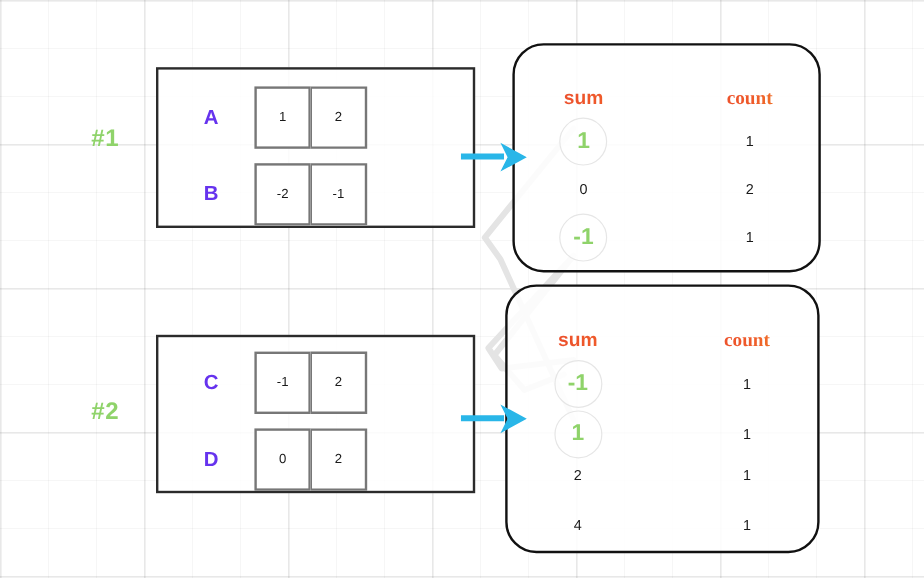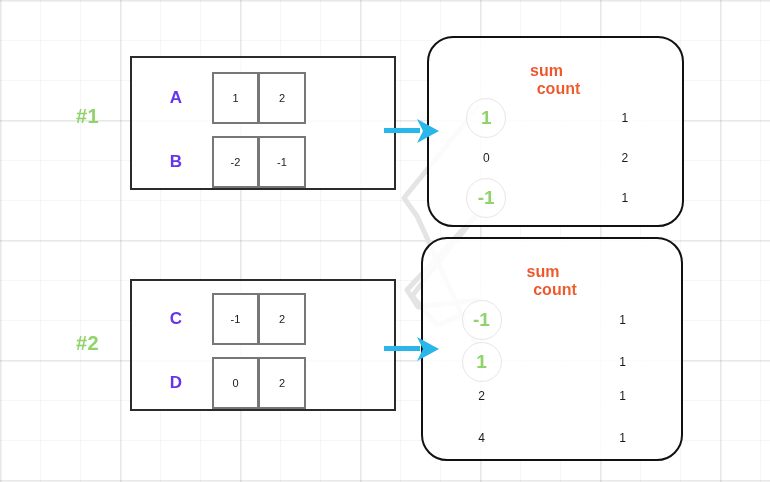--- a/index.html
+++ b/index.html
@@ -110,37 +110,36 @@
     border-radius: 26px;
     background: rgba(255,255,255,0.86);
     box-sizing: border-box;
     z-index: 4;
   }
   #panel-1 { left: 427px; top: 36px;  width: 257px; height: 191px; }
   #panel-2 { left: 421px; top: 237px; width: 262px; height: 224px; }
 
   .panel-head {
     position: absolute;
-    top: 24px;
+    top: 36px;
     width: 100%;
     display: flex;
-    flex-direction: column;
   }
   .panel-head .col {
     flex: 1;
     text-align: center;
     font-size: 16px;
     font-weight: bold;
     background: linear-gradient(100deg, #e8432e 0%, #ef5a2a 55%, #f0a22a 100%);
     -webkit-background-clip: text;
     background-clip: text;
     color: transparent;
   }
   .col-sum  { padding-right: 18px; }
-  .col-cnt  { padding-left: 6px; }
+  .col-cnt  { padding-left: 6px; font-family: Liberation Serif, serif; }
 
   .panel-rows {
     position: absolute;
     width: 100%;
   }
   #panel-1 .panel-rows { top: 60px; }
   #panel-2 .panel-rows { top: 56px; }
 
   .prow {
     display: flex;

